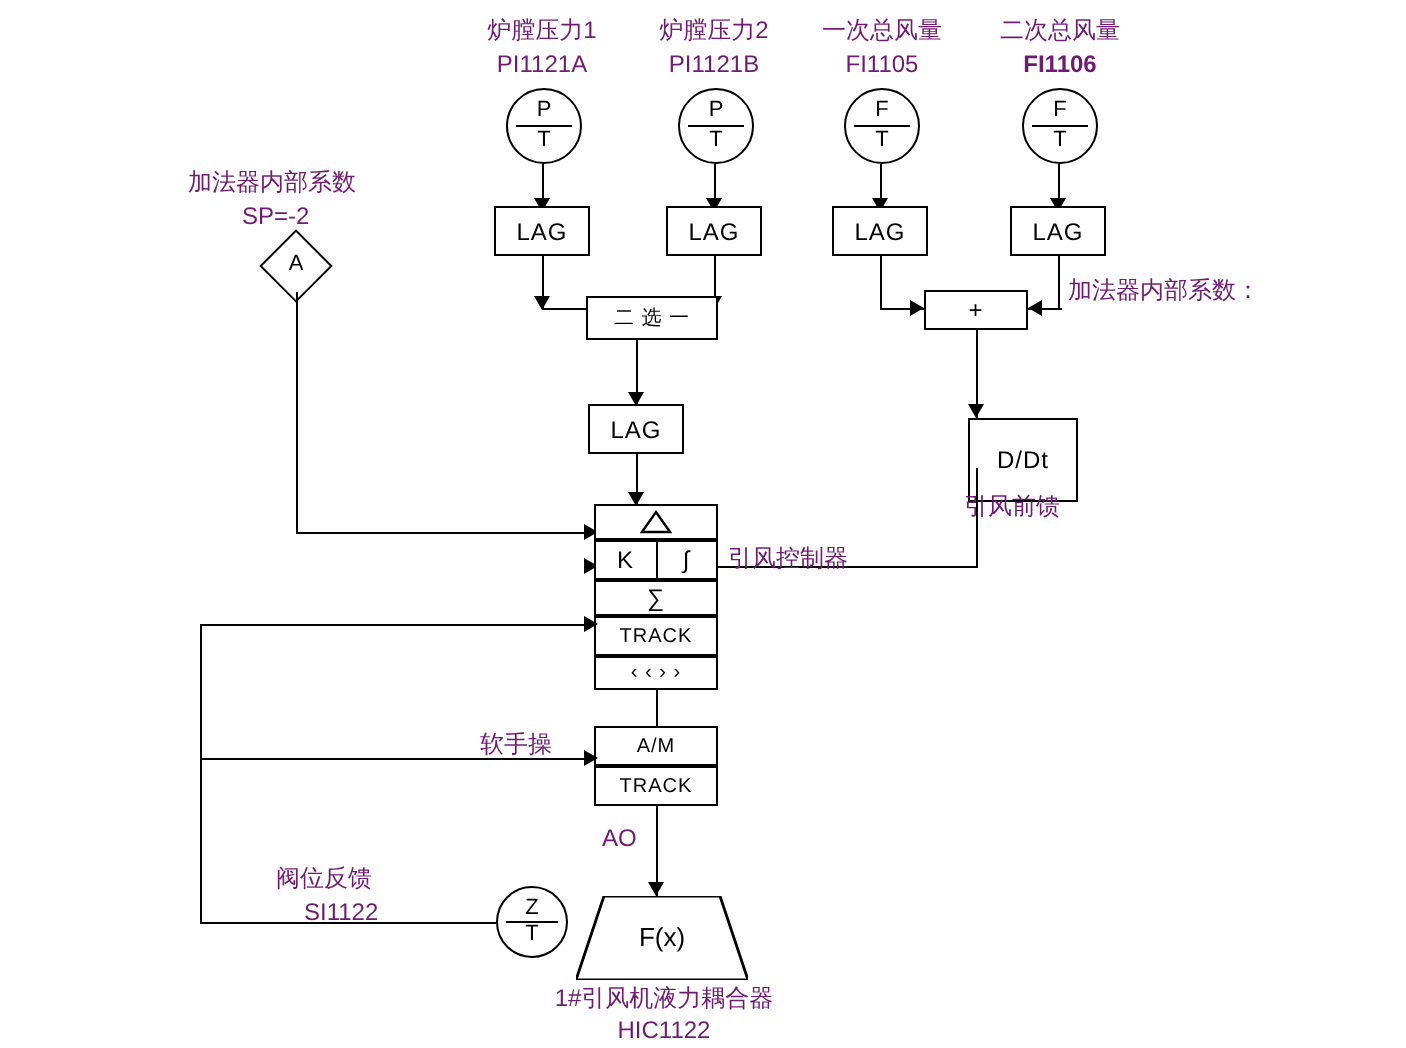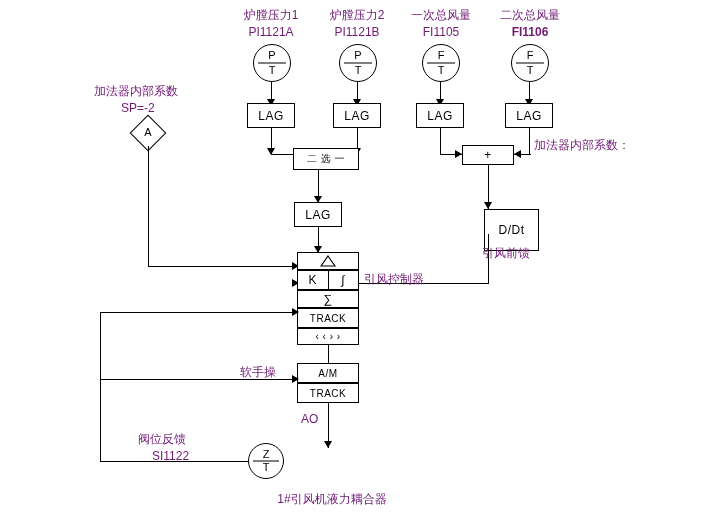--- a/index.html
+++ b/index.html
@@ -257,22 +257,29 @@
   <div class="box tight" style="left:297px; top:383px; width:62px; height:20px;">TRACK</div>
 
   <div class="lbl" style="left:240px; top:365px;">软手操</div>
   <div class="h-line" style="left:100px; top:379px; width:195px;"></div>
   <div class="arrow-right" style="left:292px; top:375px;"></div>
 
   <div class="v-line" style="left:328px; top:403px; height:45px;"></div>
   <div class="arrow-down" style="left:324px; top:441px;"></div>
   <div class="lbl" style="left:301px; top:412px;">AO</div>
 
+  <div class="trap" style="left:288px; top:448px;">
+    <svg width="86" height="42" viewBox="0 0 86 42">
+      <polygon points="14,0 72,0 86,42 0,42" fill="#fff" stroke="#000" stroke-width="1.4"></polygon>
+    </svg>
+    <div class="trap-label">F(x)</div>
+  </div>
 
   <div class="lbl center" style="left:222px; top:492px; width:220px;">1#引风机液力耦合器</div>
+  <div class="lbl center" style="left:222px; top:508px; width:220px;">HIC1122</div>
 
   <div class="bubble" style="left:248px; top:443px; width:36px; height:36px;">
     <div class="top">Z</div>
     <div class="mid"></div>
     <div class="bot">T</div>
   </div>
 
   <div class="lbl" style="left:138px; top:432px;">阀位反馈</div>
   <div class="lbl" style="left:152px; top:449px;">SI1122</div>
 

